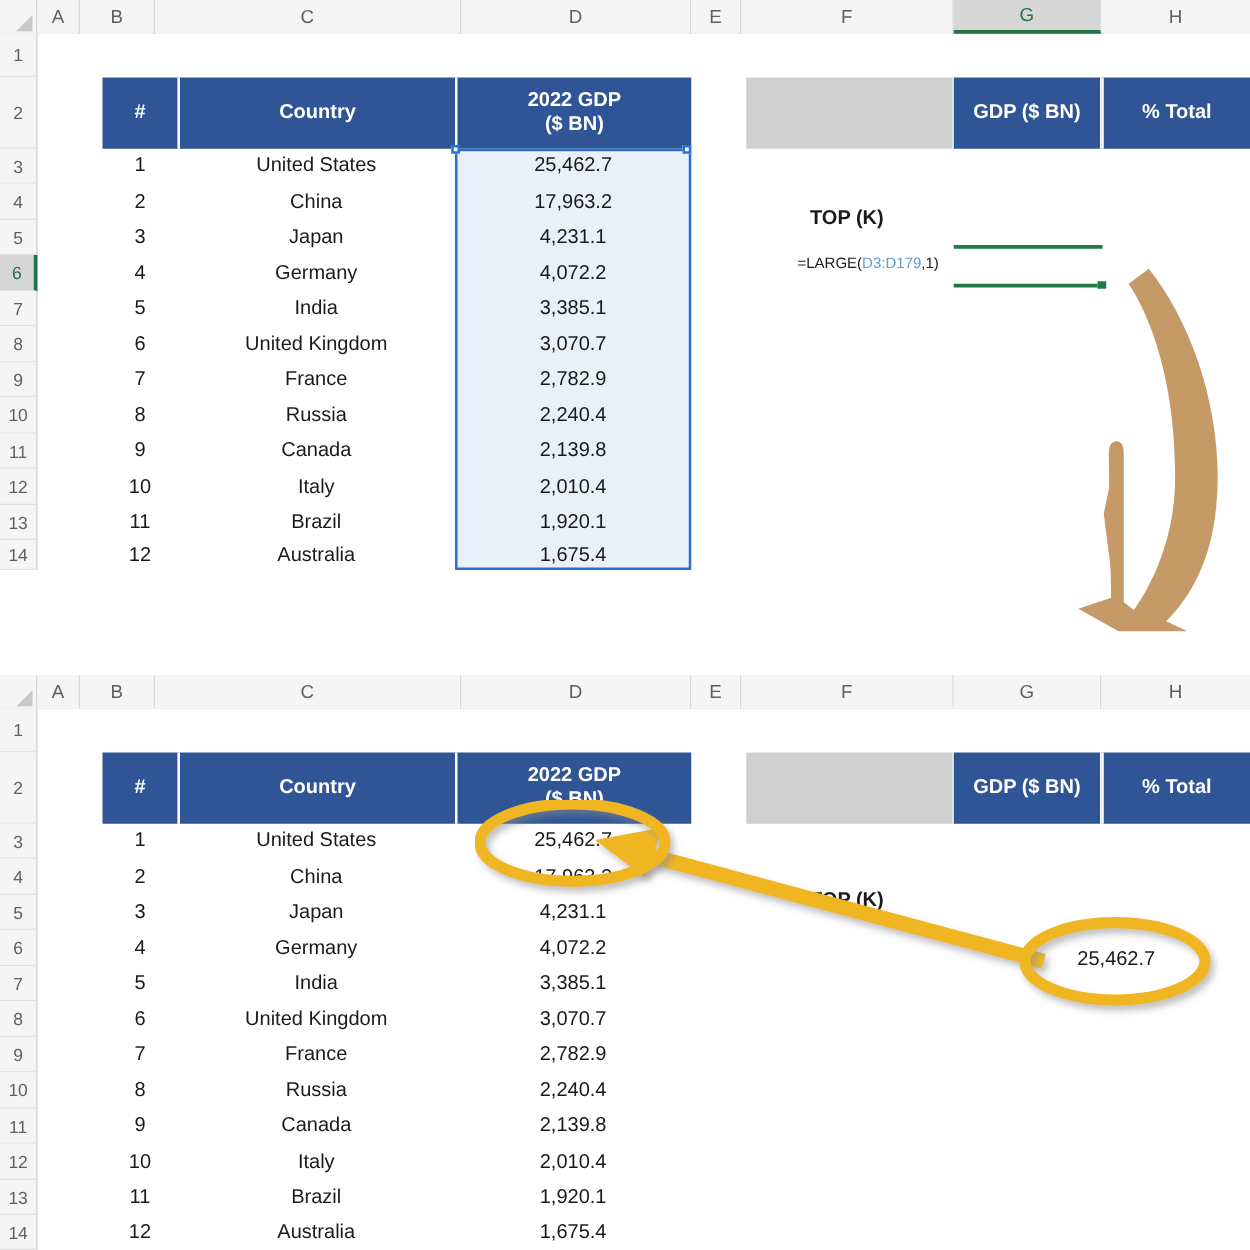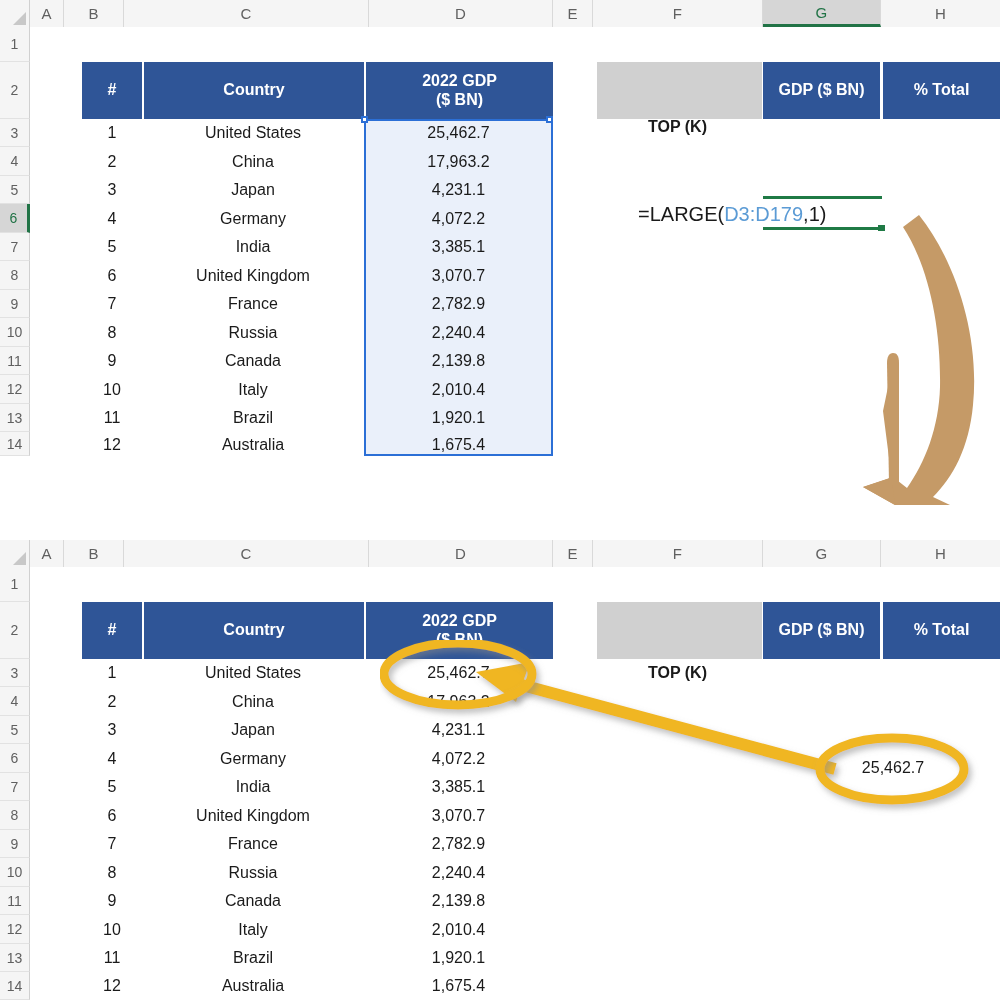--- a/index.html
+++ b/index.html
@@ -68,38 +68,38 @@
     font-size: 16px;
     display: flex; align-items: center; justify-content: center;
     text-align: center; line-height: 1.15;
   }
   .tblhdr.sep { border-left: 2px solid #ffffff; }
   .cell {
     position: absolute;
     display: flex; align-items: center; justify-content: center;
     font-size: 16px; color: #1a1a1a;
   }
-  .cell.left { justify-content: flex-start; padding-left: 8px; }
+  .cell.left { justify-content: flex-start; padding-left: 8px; margin-top: 48px; }
   .cell.bold { font-weight: bold; }
   .graycell { position: absolute; background: #d0d0d0; }
 
   
   .range-sel {
     position: absolute;
     background: rgba(221,231,247,.62);
     border: 2px solid #2b6fd6;
   }
   .handle {
     position: absolute; width: 7px; height: 7px;
     background: #ffffff; border: 2px solid #2b6fd6;
   }
 
   
   .formula {
-    position: absolute; font-size: 20px; color: #1a1a1a; white-space: nowrap;
+    position: absolute; font-size: 12px; color: #1a1a1a; white-space: nowrap;
   }
   .formula .ref { color: #5b9bd5; }
   .fbar { position: absolute; background: #1f7a45; height: 3px; }
   .fbar-dot { position: absolute; background: #1f7a45; width: 7px; height: 6px; }
 
   
   .anno { position: absolute; pointer-events: none; }
   .anno-text {
     position: absolute; font-size: 16px; color: #1a1a1a;
     display: flex; align-items: center; justify-content: center;

